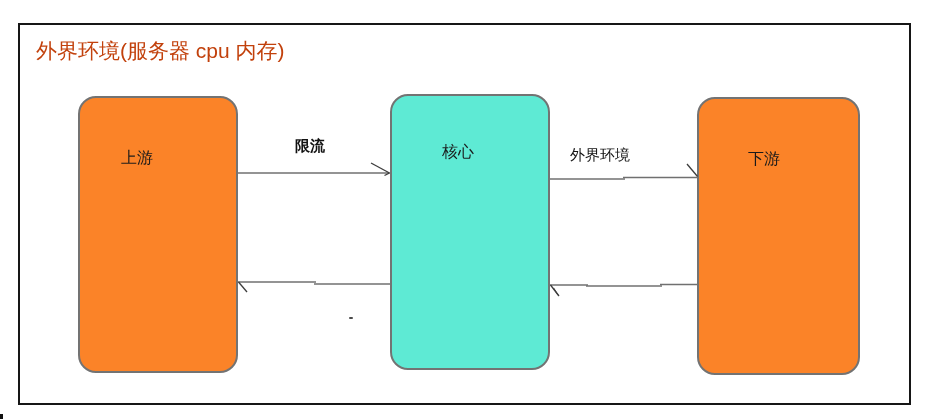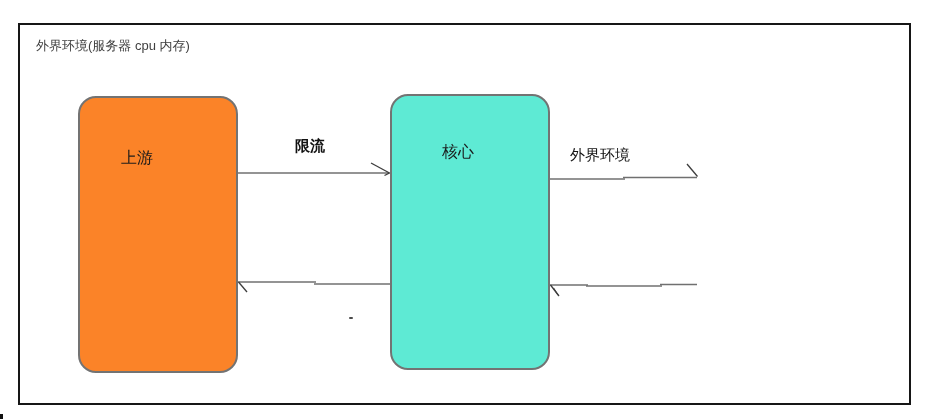--- a/index.html
+++ b/index.html
@@ -22,22 +22,22 @@
     width: 893px;
     height: 382px;
     border: 2px solid #161616;
     background: #ffffff;
     box-sizing: border-box;
   }
   .boundary-label {
     position: absolute;
     left: 16px;
     top: 12px;
-    font-size: 13px;
-    color: #404040;
+    font-size: 21px;
+    color: #c2410c;
     white-space: pre;
     text-align: right;
   }
   .node {
     position: absolute;
     border: 2px solid #737373;
     border-radius: 18px;
     box-sizing: border-box;
   }
   .node.orange { background: #FB8328; }
@@ -93,20 +93,23 @@
   </div>
 
   <div class="node orange" id="node-upstream">
     <span class="node-label">上游</span>
   </div>
 
   <div class="node purple" id="node-core">
     <span class="node-label">核心</span>
   </div>
 
+  <div class="node orange" id="node-downstream">
+    <span class="node-label">下游</span>
+  </div>
 
   <svg class="edges" viewBox="0 0 943 420" xmlns="http://www.w3.org/2000/svg">
 
     <g>
       <line x1="238" y1="173" x2="389.5" y2="173" stroke="#707070" stroke-width="1.5"></line>
       <line x1="371" y1="163" x2="389.5" y2="173" stroke="#3d3d3d" stroke-width="1.3"></line>
       <line x1="384.5" y1="175.5" x2="389.5" y2="173" stroke="#3d3d3d" stroke-width="1.3"></line>
     </g>
 
     <g>

